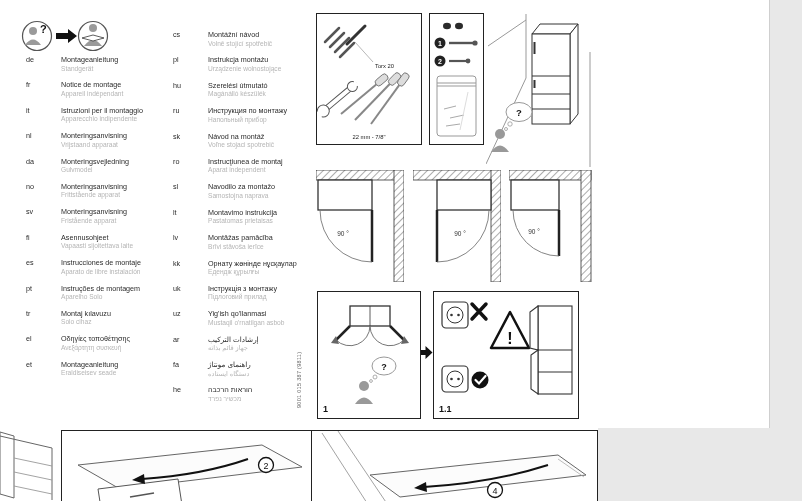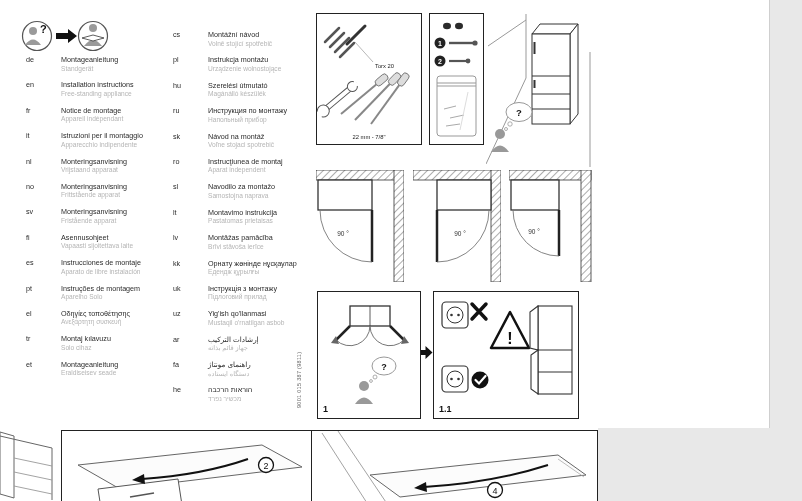--- a/index.html
+++ b/index.html
@@ -57,27 +57,20 @@
 <div class="lang-col" style="left:26px;top:56px">
 
     <div class="lang-row">
       <span class="lang-code">de</span>
       <span class="lang-texts">
         <span class="lang-title">Montageanleitung</span>
         <span class="lang-subtitle">Standgerät</span>
       </span>
     </div>
 
-    <div class="lang-row">
-      <span class="lang-code">en</span>
-      <span class="lang-texts">
-        <span class="lang-title">Installation instructions</span>
-        <span class="lang-subtitle">Free-standing appliance</span>
-      </span>
-    </div>
 
     <div class="lang-row">
       <span class="lang-code">fr</span>
       <span class="lang-texts">
         <span class="lang-title">Notice de montage</span>
         <span class="lang-subtitle">Appareil indépendant</span>
       </span>
     </div>
 
     <div class="lang-row">
@@ -89,20 +82,27 @@
     </div>
 
     <div class="lang-row">
       <span class="lang-code">nl</span>
       <span class="lang-texts">
         <span class="lang-title">Monteringsanvisning</span>
         <span class="lang-subtitle">Vrijstaand apparaat</span>
       </span>
     </div>
 
+    <div class="lang-row">
+      <span class="lang-code">da</span>
+      <span class="lang-texts">
+        <span class="lang-title">Monteringsvejledning</span>
+        <span class="lang-subtitle">Gulvmodel</span>
+      </span>
+    </div>
 
     <div class="lang-row">
       <span class="lang-code">no</span>
       <span class="lang-texts">
         <span class="lang-title">Monteringsanvisning</span>
         <span class="lang-subtitle">Frittstående apparat</span>
       </span>
     </div>
 
     <div class="lang-row">
@@ -131,32 +131,32 @@
 
     <div class="lang-row">
       <span class="lang-code">pt</span>
       <span class="lang-texts">
         <span class="lang-title">Instruções de montagem</span>
         <span class="lang-subtitle">Aparelho Solo</span>
       </span>
     </div>
 
     <div class="lang-row">
+      <span class="lang-code">tr</span>
+      <span class="lang-texts">
+        <span class="lang-title">Montaj kılavuzu</span>
+        <span class="lang-subtitle">Solo cihaz</span>
+      </span>
+    </div>
+
+    <div class="lang-row">
       <span class="lang-code">el</span>
       <span class="lang-texts">
         <span class="lang-title">Οδηγίες τοποθέτησης</span>
         <span class="lang-subtitle">Ανεξάρτητη συσκευή</span>
-      </span>
-    </div>
-
-    <div class="lang-row">
-      <span class="lang-code">tr</span>
-      <span class="lang-texts">
-        <span class="lang-title">Montaj kılavuzu</span>
-        <span class="lang-subtitle">Solo cihaz</span>
       </span>
     </div>
 
     <div class="lang-row">
       <span class="lang-code">et</span>
       <span class="lang-texts">
         <span class="lang-title">Montageanleitung</span>
         <span class="lang-subtitle">Eraldiseisev seade</span>
       </span>
     </div>

